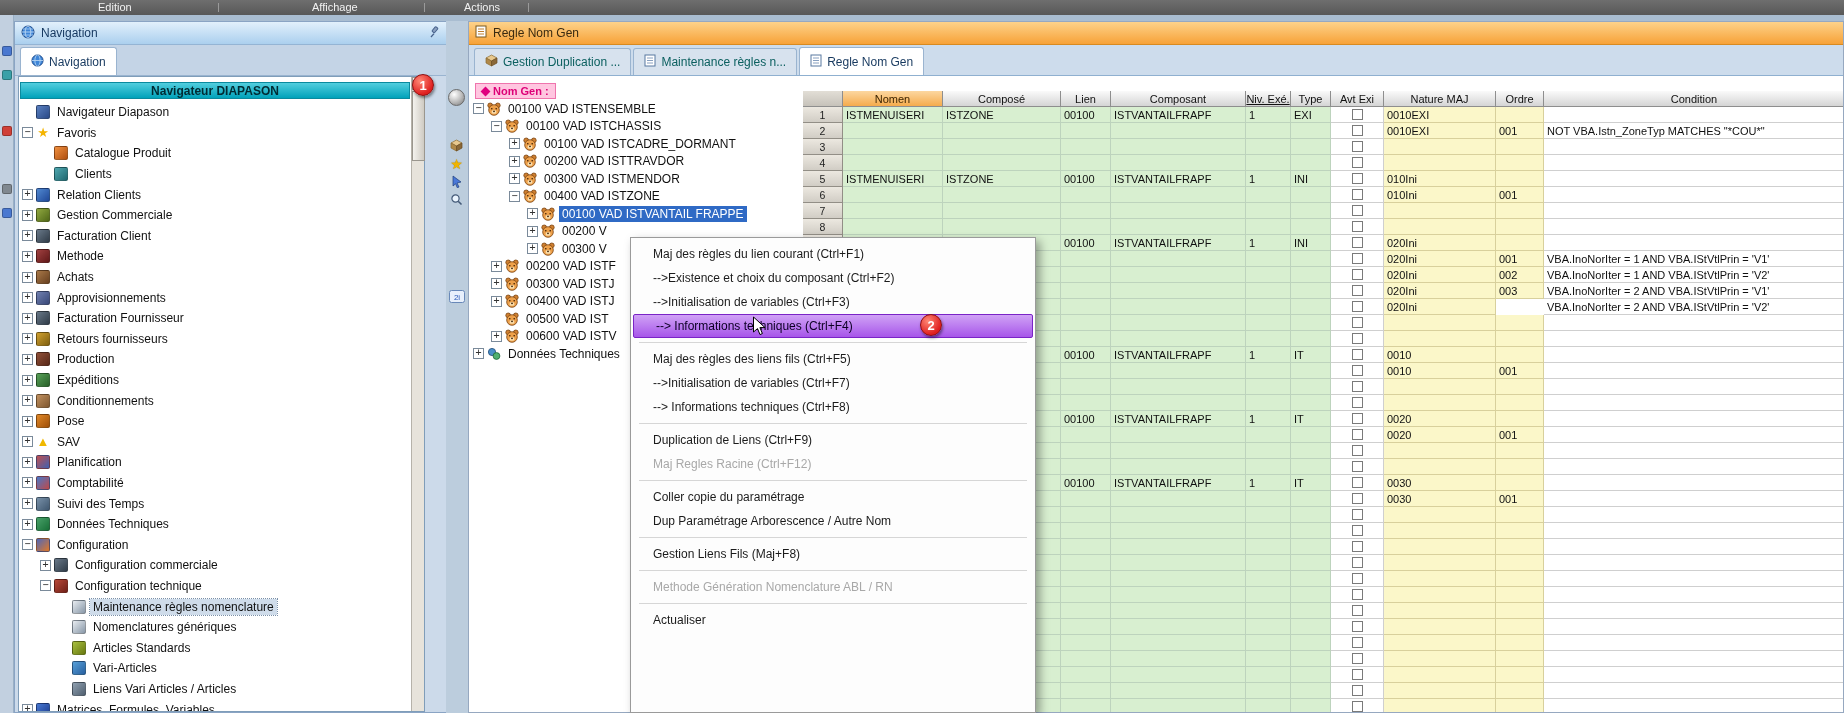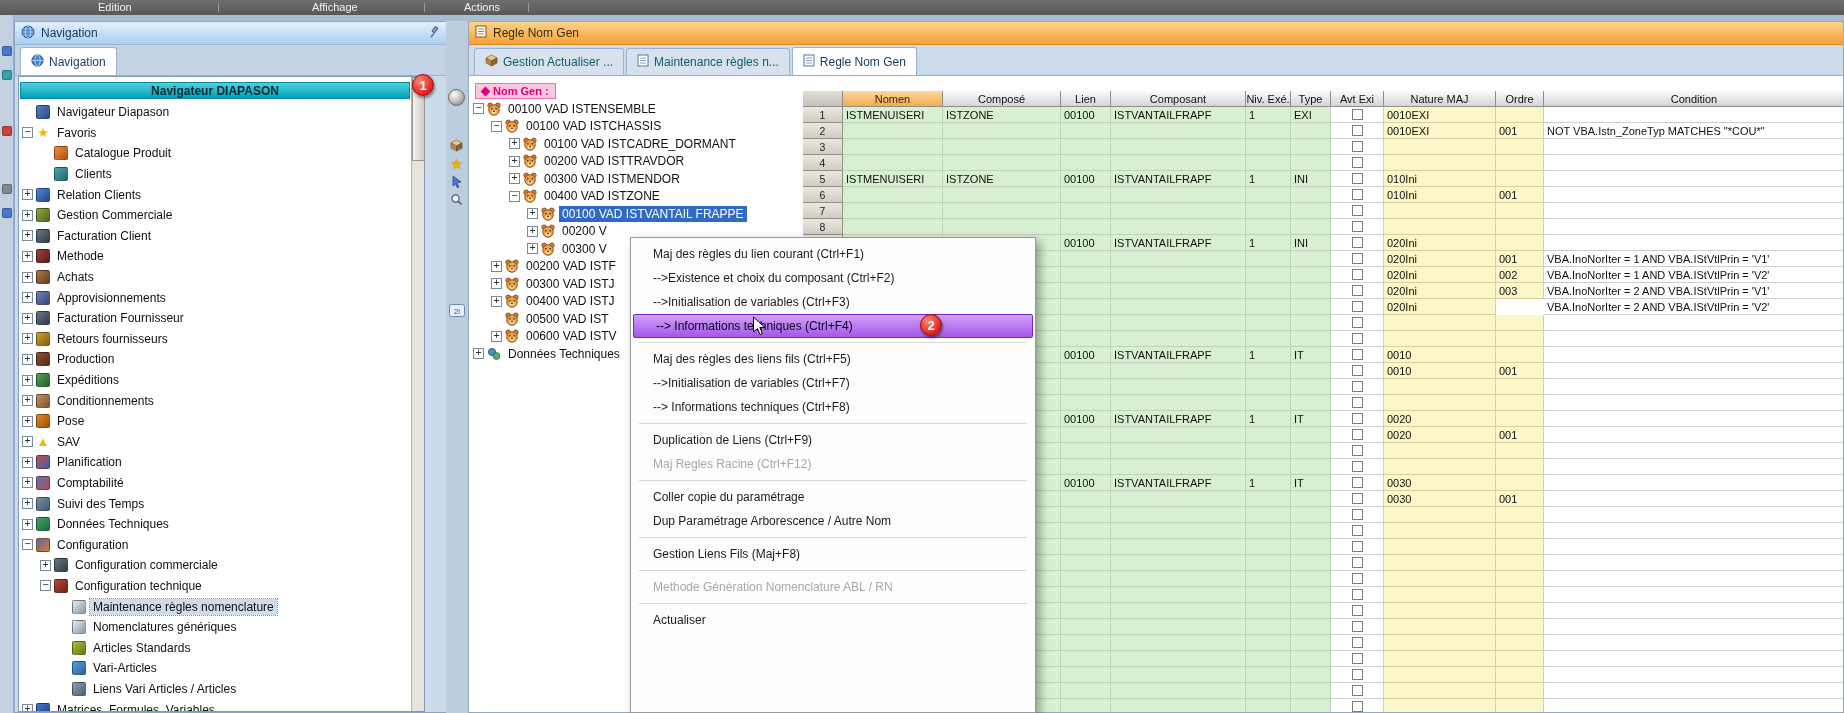--- a/index.html
+++ b/index.html
@@ -319,21 +319,21 @@
         <svg width="12" height="13" viewBox="0 0 12 13">
           <path d="M2,1 L10,7 L6,8 L8,12 L6.3,12.8 L4.6,8.8 L2,11 Z" fill="#4a78d8" stroke="#1c3c78" stroke-width="0.7"></path>
         </svg>
       </div>
       <div class="vbtn" style="top: 169px;">
         <svg width="13" height="13" viewBox="0 0 13 13">
           <circle cx="5.5" cy="5.5" r="3.6" fill="#eaf4fe" stroke="#445a78" stroke-width="1.2"></circle>
           <line x1="8.2" y1="8.2" x2="11.5" y2="11.5" stroke="#445a78" stroke-width="1.6"></line>
         </svg>
       </div>
-      <div class="vbtn" style="top: 280px;">
+      <div class="vbtn" style="top: 266px;">
         <svg width="16" height="13" viewBox="0 0 16 13">
           <rect x="0.5" y="0.5" width="15" height="12" rx="2" fill="#e8f0fc" stroke="#6888b8"></rect>
           <text x="8" y="9.6" font-size="8" text-anchor="middle" fill="#2858b8">2i</text>
         </svg>
       </div>
     </div>
 
   <div id="main-win">
     <div id="main-title">
       <span>
@@ -346,21 +346,21 @@
       </span>
       <span>Regle Nom Gen</span>
     </div>
     <div id="main-tabs">
         <div class="tab">
           <span><svg width="13" height="13" viewBox="0 0 13 13">
               <polygon points="6.5,1 12,4 6.5,7 1,4" fill="#e8c88e" stroke="#8a6a30" stroke-width="0.7"></polygon>
               <polygon points="1,4 6.5,7 6.5,12 1,9" fill="#b08848" stroke="#8a6a30" stroke-width="0.7"></polygon>
               <polygon points="12,4 6.5,7 6.5,12 12,9" fill="#8a6838" stroke="#6a4a20" stroke-width="0.7"></polygon>
             </svg></span>
-          <span>Gestion Actualiser ...</span>
+          <span>Gestion Duplication ...</span>
         </div>
         <div class="tab">
           <span><svg width="12" height="13" viewBox="0 0 12 13">
               <rect x="1" y="1" width="10" height="11" fill="#fff" stroke="#5878a0"></rect>
               <line x1="3" y1="4" x2="9" y2="4" stroke="#88a0c0"></line>
               <line x1="3" y1="6.5" x2="9" y2="6.5" stroke="#88a0c0"></line>
               <line x1="3" y1="9" x2="9" y2="9" stroke="#88a0c0"></line>
             </svg></span>
           <span>Maintenance règles n...</span>
         </div>
@@ -603,21 +603,21 @@
             </div>
           </div>
       </div>
       <div id="grid">
         <div id="grid-head" class="grow ghead">
             <div class="gcell corner"></div>
             <div class="gcell sorted" style="width: 100px;">Nomen</div>
             <div class="gcell" style="width: 118px;">Composé</div>
             <div class="gcell" style="width: 50px;">Lien</div>
             <div class="gcell" style="width: 135px;">Composant</div>
-            <div class="gcell" style="width: 45px;">Niv. Exé.</div>
+            <div class="gcell" style="width: 45px; text-decoration: underline;">Niv. Exé.</div>
             <div class="gcell" style="width: 40px;">Type</div>
             <div class="gcell" style="width: 53px;">Avt Exi</div>
             <div class="gcell" style="width: 112px;">Nature MAJ</div>
             <div class="gcell" style="width: 48px;">Ordre</div>
             <div class="gcell" style="width: 301px;">Condition</div>
           </div>
         <div id="grid-body">
             <div class="grow">
               <div class="gcell rownum">1</div>
               <div class="gcell green" style="width: 100px;">ISTMENUISERI</div>

